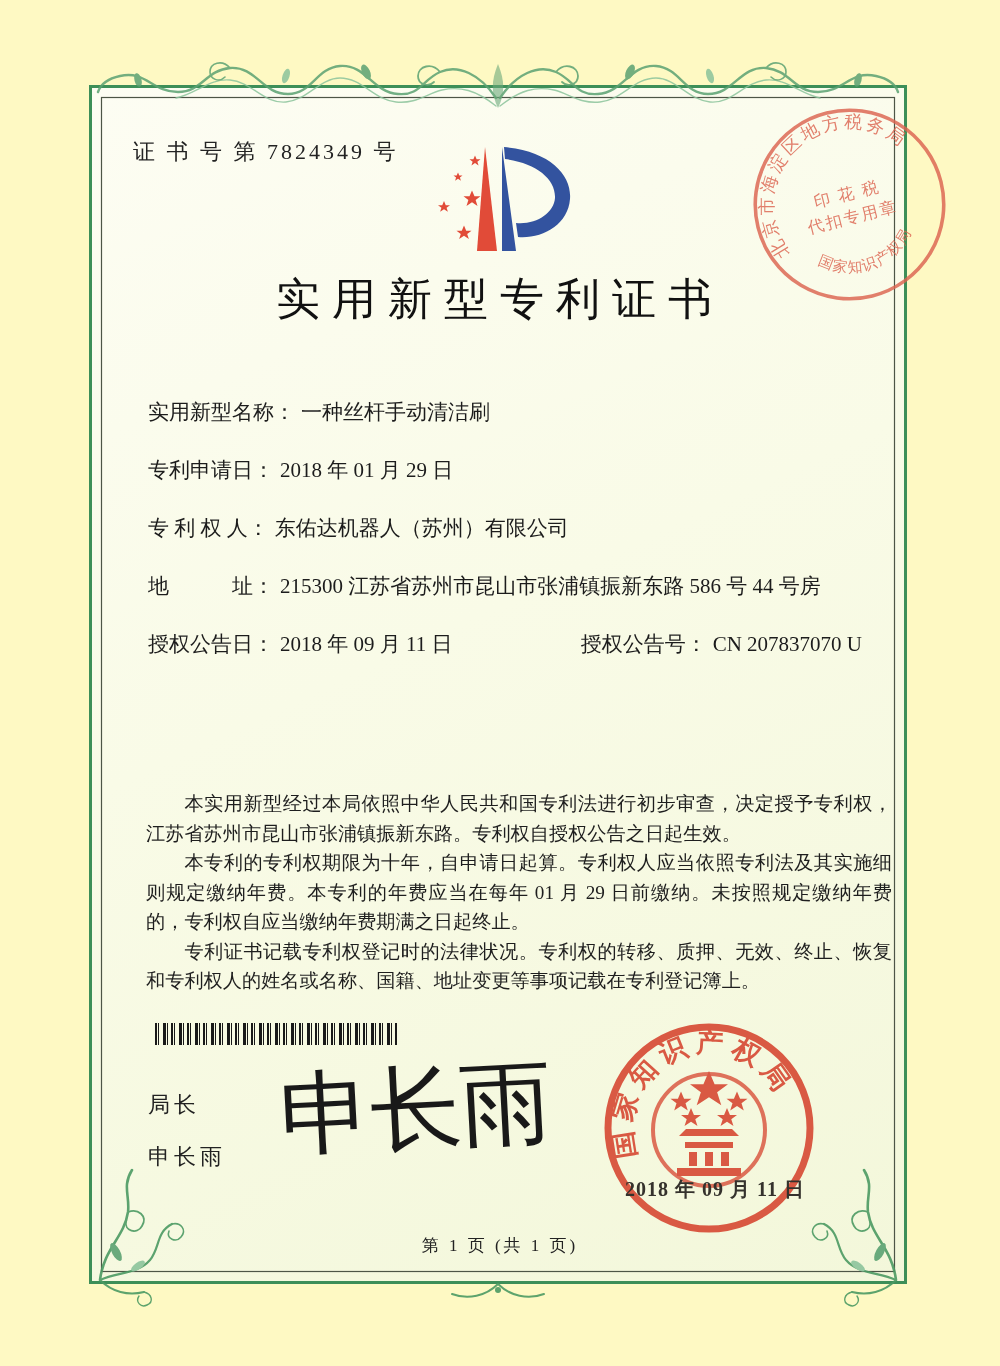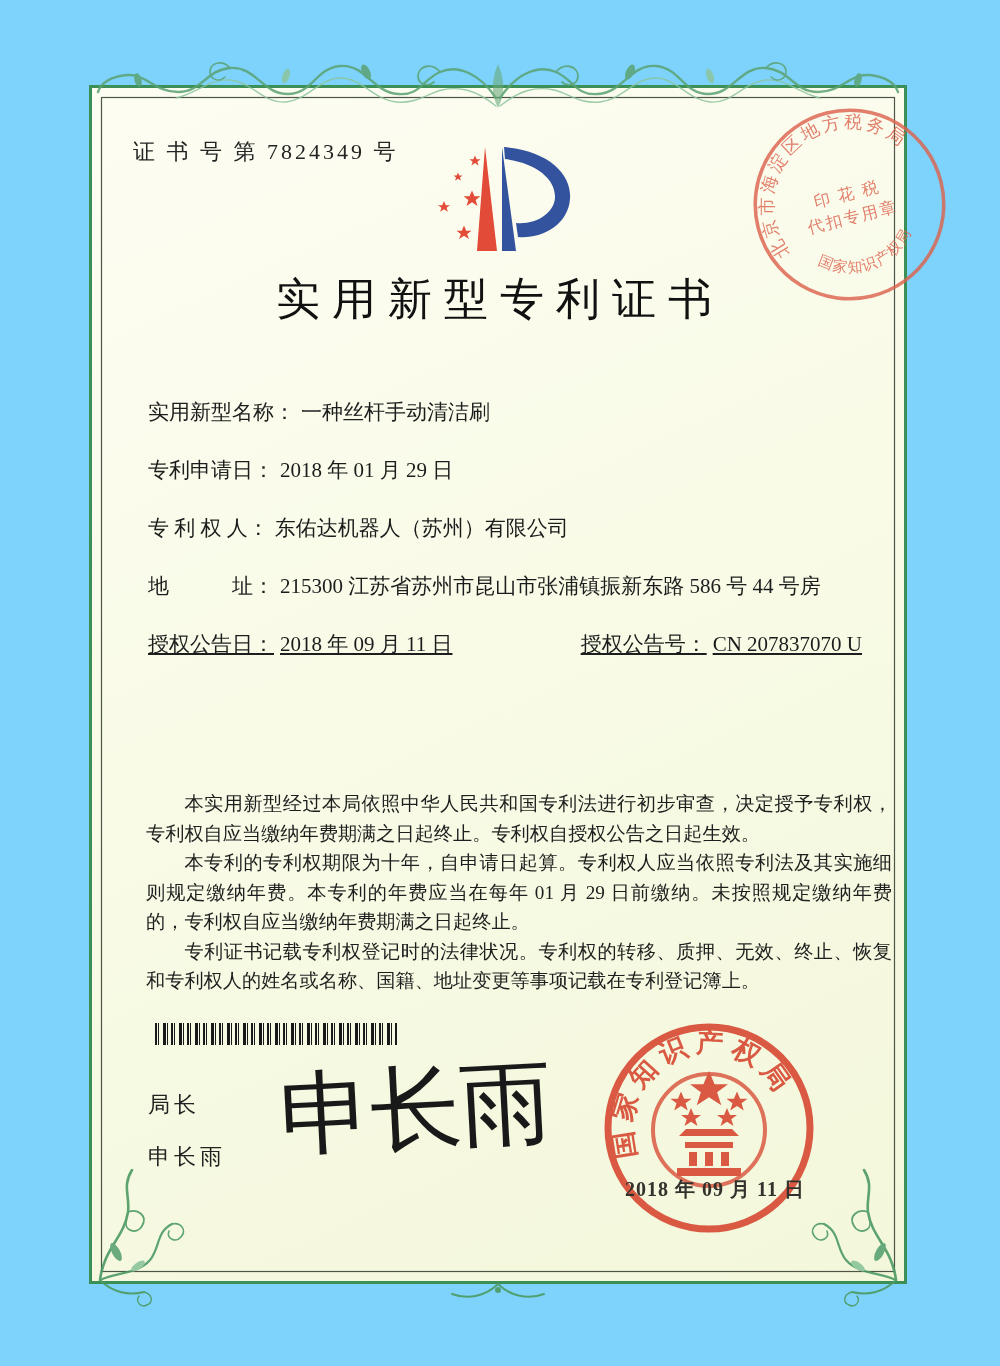--- a/index.html
+++ b/index.html
@@ -1,30 +1,30 @@
 <!DOCTYPE html>
 <html><head>
 <meta charset="utf-8">
 <style>
   html,body{margin:0;padding:0;background:#ffffff;}
-  .page{position:relative;width:1000px;height:1366px;background:#7dd3fc;overflow:hidden;
+  .page{position:relative;width:1000px;height:1366px;background:#fef9c3;overflow:hidden;
         font-family:"Liberation Serif","DejaVu Serif",serif;color:#1e1e1e;}
   .paper{position:absolute;left:89px;top:85px;width:818px;height:1199px;
          background:linear-gradient(155deg,#fdfdf3 0%,#f9fbe7 45%,#f3f7da 100%);}
   .border-layer{position:absolute;left:0;top:0;width:1000px;height:1366px;pointer-events:none;}
   .cert-no{position:absolute;left:133px;top:137px;font-size:22px;letter-spacing:3px;color:#232323;}
   .logo{position:absolute;left:420px;top:141px;width:180px;height:122px;}
   .seal-top{position:absolute;left:745px;top:100px;width:210px;height:210px;opacity:.82;}
   .title{position:absolute;left:0;top:270px;width:100%;margin:0;text-align:center;
          font-size:44px;font-weight:400;letter-spacing:12px;color:#111;}
   .fields{position:absolute;left:148px;top:399px;width:742px;font-size:21px;}
   .field-row{height:26px;line-height:26px;margin-bottom:32px;white-space:nowrap;}
   .field-row .lbl{color:#1c1c1c;}
   .field-row .val{color:#1c1c1c;margin-left:6px;}
-  .row-split{display:flex;text-decoration:underline;}
+  .row-split{display:flex;}
   .grant-col{margin-left:auto;margin-right:28px;}
   .paras{position:absolute;left:146px;top:789px;width:746px;font-size:19.2px;line-height:29.5px;text-align:justify;}
   .paras p{margin:0;text-indent:2em;}
   .barcode{position:absolute;left:155px;top:1023px;width:242px;height:22px;
     background:repeating-linear-gradient(90deg,#191919 0 2px,transparent 2px 3px,#191919 3px 4px,
       transparent 4px 8px,#191919 8px 11px,transparent 11px 12px,#191919 12px 13px,transparent 13px 16px);}
   .director{position:absolute;left:148px;top:1090px;font-family:Liberation Mono, monospace;
             font-size:22px;letter-spacing:4px;color:#222;}
   .director .name{margin-top:22px;}
   .signature{position:absolute;left:272px;top:1038px;width:300px;height:140px;}
@@ -133,21 +133,21 @@
       <div>
         <span class="lbl">授权公告日：</span><span class="val">2018 年 09 月 11 日</span>
       </div>
       <div class="grant-col">
         <span class="lbl">授权公告号：</span><span class="val">CN 207837070 U</span>
       </div>
     </div>
   </div>
 
   <div class="paras">
-    <p>本实用新型经过本局依照中华人民共和国专利法进行初步审查，决定授予专利权，专利权自应当缴纳年费期满之日起终止。专利权自授权公告之日起生效。</p>
+    <p>本实用新型经过本局依照中华人民共和国专利法进行初步审查，决定授予专利权，江苏省苏州市昆山市张浦镇振新东路。专利权自授权公告之日起生效。</p>
     <p>本专利的专利权期限为十年，自申请日起算。专利权人应当依照专利法及其实施细则规定缴纳年费。本专利的年费应当在每年 01 月 29 日前缴纳。未按照规定缴纳年费的，专利权自应当缴纳年费期满之日起终止。</p>
     <p>专利证书记载专利权登记时的法律状况。专利权的转移、质押、无效、终止、恢复和专利权人的姓名或名称、国籍、地址变更等事项记载在专利登记簿上。</p>
   </div>
 
   <div class="barcode"></div>
 
   <div class="director">
     <div>局长</div>
     <div class="name">申长雨</div>
   </div>
@@ -177,14 +177,15 @@
         <rect x="93" y="128" width="48" height="6"></rect>
         <rect x="97" y="138" width="8" height="14"></rect>
         <rect x="113" y="138" width="8" height="14"></rect>
         <rect x="129" y="138" width="8" height="14"></rect>
         <rect x="85" y="154" width="64" height="8"></rect>
       </g>
     </g>
   </svg>
   <div class="seal-date">2018 年 09 月 11 日</div>
 
+  <div class="page-number">第 1 页 (共 1 页)</div>
 
 </div>
 
 </body></html>

